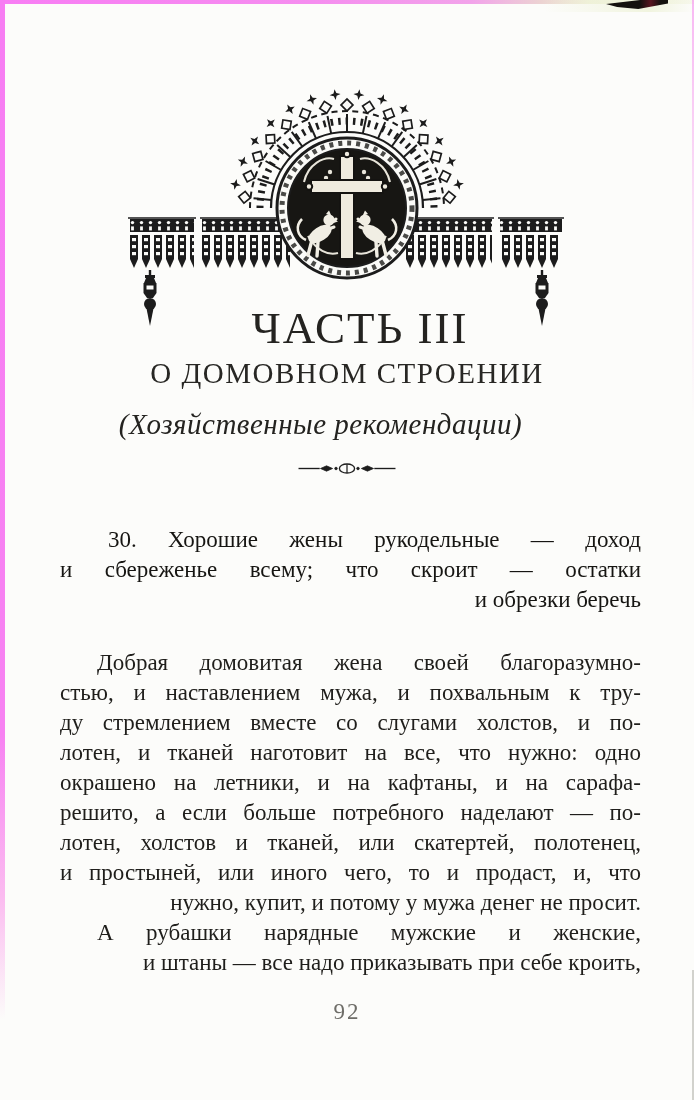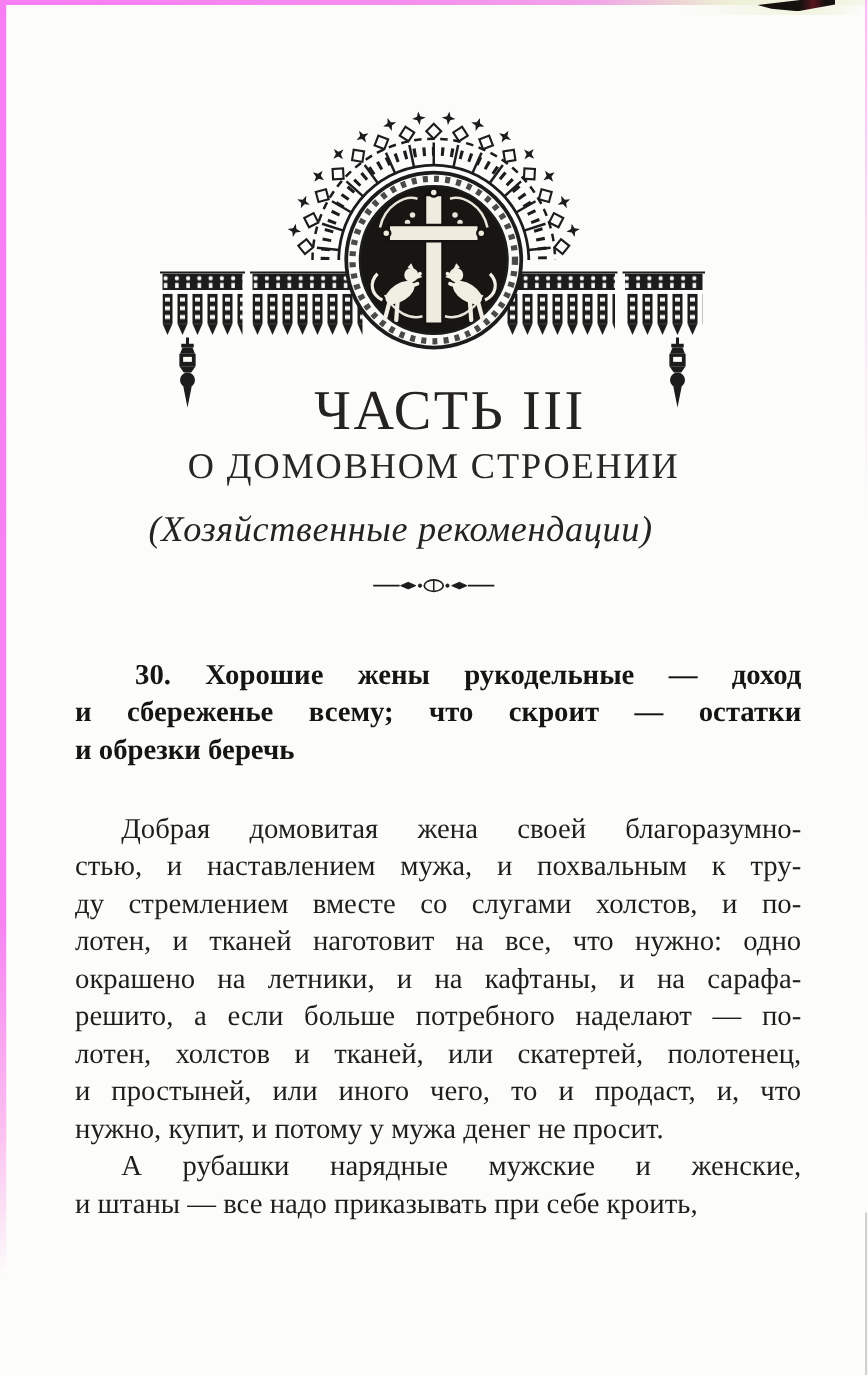--- a/index.html
+++ b/index.html
@@ -28,25 +28,25 @@
 
   .part-title{position:absolute;top:308px;left:15px;width:690px;text-align:center;
     font-size:45px;line-height:40px;letter-spacing:2px;font-weight:normal;color:#242320;}
   .part-subtitle{position:absolute;top:358px;left:0;width:694px;text-align:center;
     font-size:29px;line-height:30px;letter-spacing:1.5px;color:#282724;}
   .part-note{position:absolute;top:408px;left:0;width:641px;text-align:center;
     font-style:italic;font-size:29px;line-height:32px;letter-spacing:.5px;color:#242320;}
   .divider{position:absolute;top:461px;left:0;width:694px;text-align:center;}
 
   .heading{position:absolute;top:525px;left:60px;width:581px;
-    font-weight:bold;font-size:23px;line-height:30px;color:#161512;}
+    font-weight:normal;font-size:23px;line-height:30px;color:#161512;}
   .body-text{position:absolute;top:616px;left:60px;width:581px;
     font-size:23px;line-height:30px;color:#1f1e1b;margin-top:32px;}
   .jline{text-align:justify;text-align-last:justify;}
-  .lline{text-align:left;}
+  .lline{text-align:right;}
   .ind-h{text-indent:48px;}
   .ind{text-indent:37px;}
 
   .page-number{position:absolute;top:999px;left:0;width:694px;text-align:center;
     font-size:23px;letter-spacing:2px;color:#6e6d68;}
 </style>
 </head>
 <body>
 
 <div class="page">
@@ -213,14 +213,15 @@
     <div class="jline">лотен, и тканей наготовит на все, что нужно: одно</div>
     <div class="jline">окрашено на летники, и на кафтаны, и на сарафа-</div>
     <div class="jline">решито, а если больше потребного наделают — по-</div>
     <div class="jline">лотен, холстов и тканей, или скатертей, полотенец,</div>
     <div class="jline">и простыней, или иного чего, то и продаст, и, что</div>
     <div class="lline">нужно, купит, и потому у мужа денег не просит.</div>
     <div class="jline ind">А рубашки нарядные мужские и женские,</div>
     <div class="lline">и штаны — все надо приказывать при себе кроить,</div>
   </div>
 
+  <div class="page-number">92</div>
 
 </div>
 
 </body></html>

